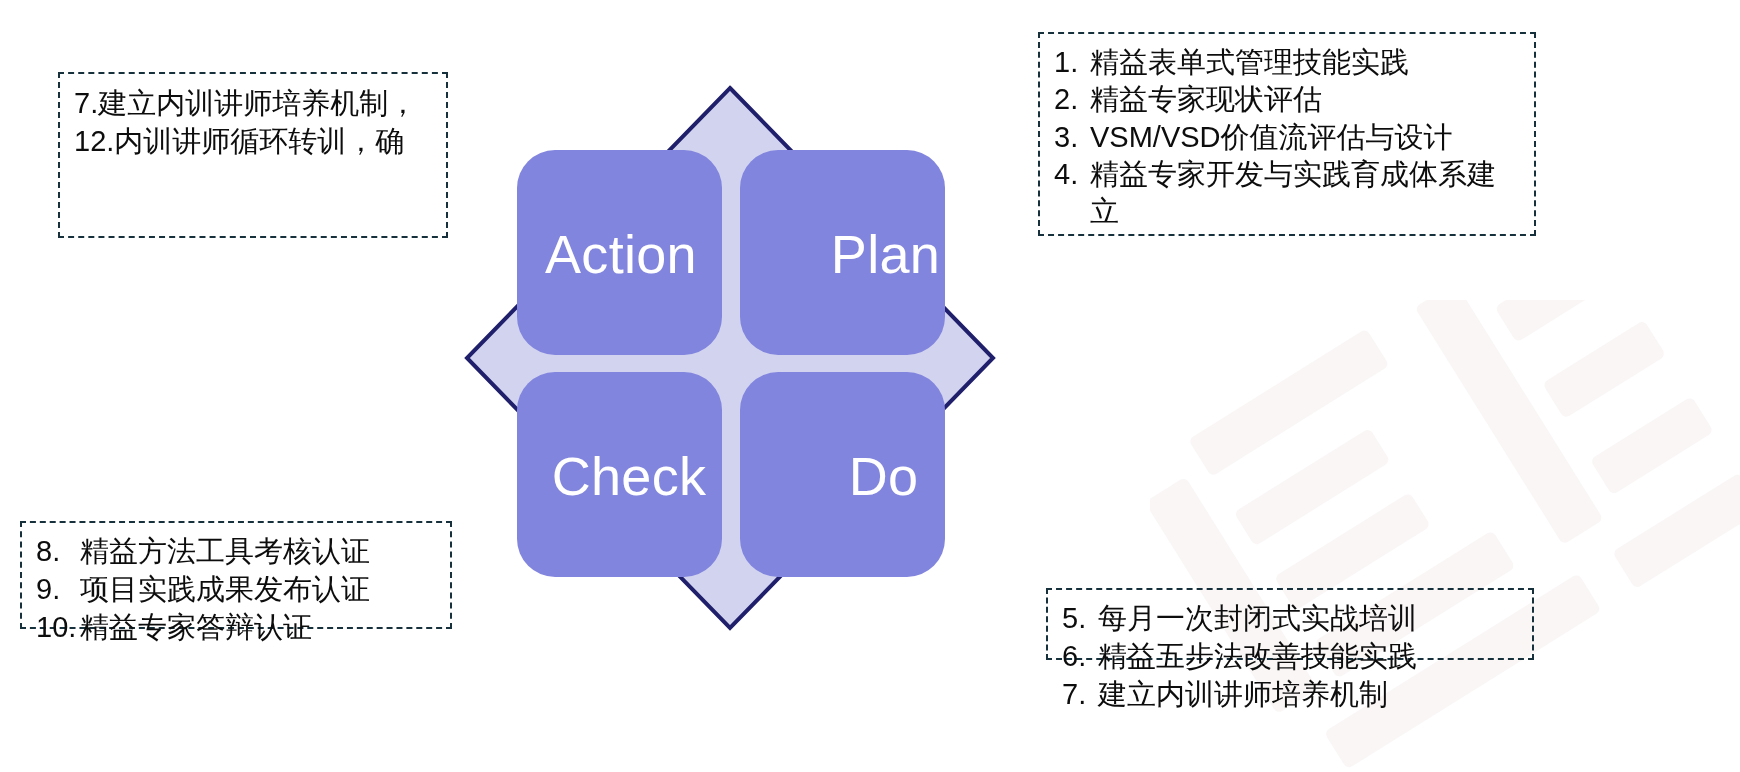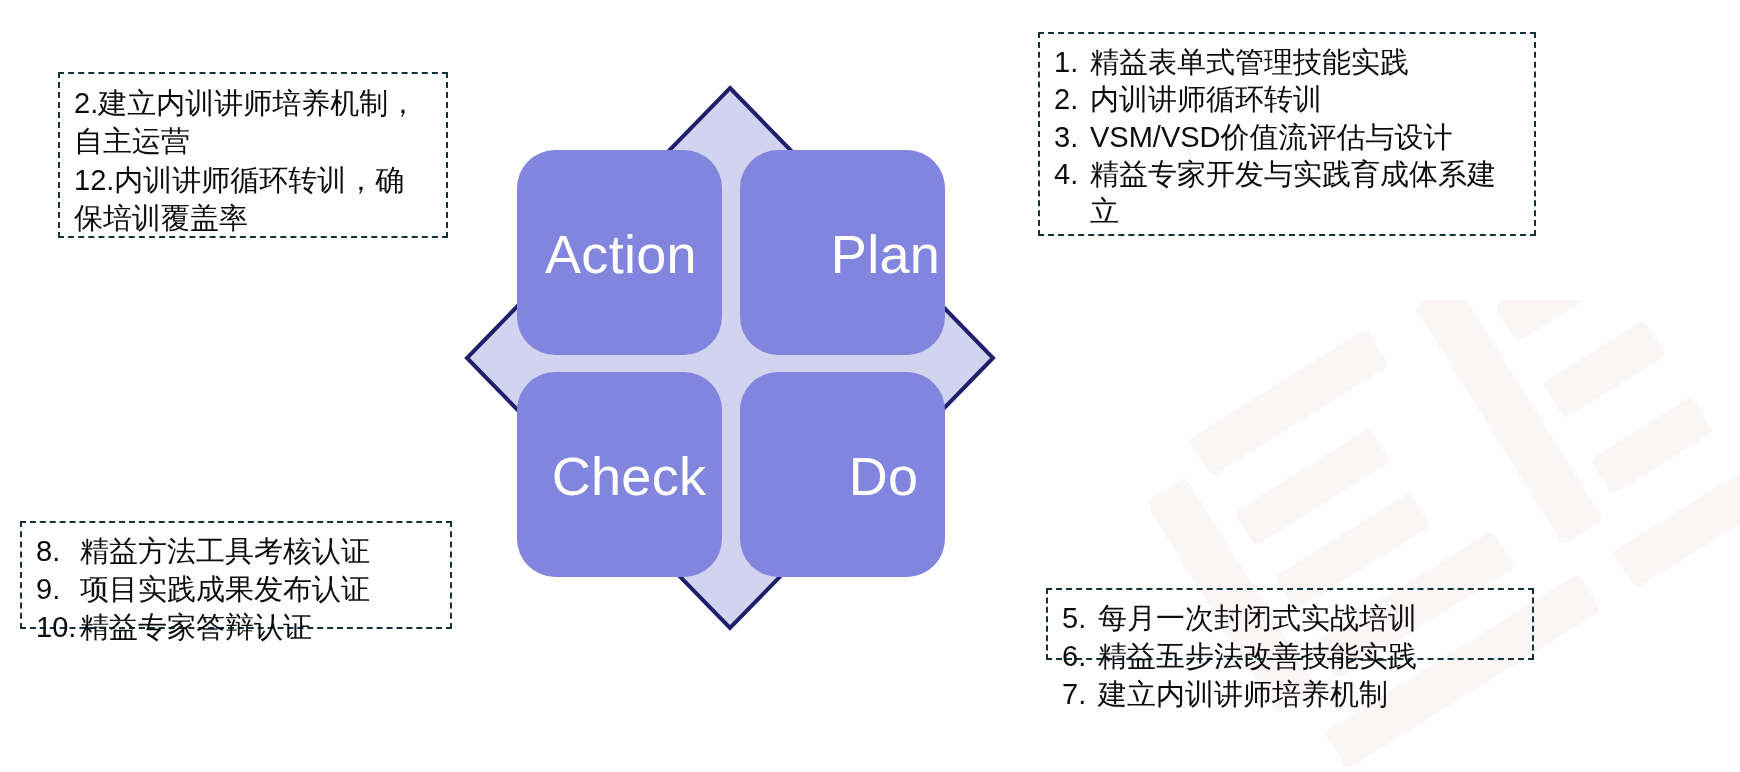--- a/index.html
+++ b/index.html
@@ -134,34 +134,32 @@
       <rect x="285" y="297" width="205" height="205" rx="38" ry="38" fill="#8285DE"></rect>
     </svg>
 
     <div class="quad-label" style="left:62px;  top:152px; width:208px;">Action</div>
     <div class="quad-label" style="left:285px; top:152px; width:205px;padding-left:43px;">Plan</div>
     <div class="quad-label" style="left:52px;  top:374px; width:244px;">Check</div>
     <div class="quad-label" style="left:285px; top:374px; width:205px;padding-left:41px;">Do</div>
   </div>
 
   <div class="callout" id="box-top-left">
-    <div class="inline-line">2.建立内训讲师培养机制，</div>
-    <div class="inline-line">自主运营</div>
+    <div class="inline-line">7.建立内训讲师培养机制，</div>
     <div class="inline-line">12.内训讲师循环转训，确</div>
-    <div class="inline-line">保培训覆盖率</div>
   </div>
 
   <div class="callout" id="box-top-right">
     <div class="callout-line">
       <span class="ol-num num-w1">1.</span>
       <span class="ol-txt">精益表单式管理技能实践</span>
     </div>
     <div class="callout-line">
       <span class="ol-num num-w1">2.</span>
-      <span class="ol-txt">内训讲师循环转训</span>
+      <span class="ol-txt">精益专家现状评估</span>
     </div>
     <div class="callout-line">
       <span class="ol-num num-w1">3.</span>
       <span class="ol-txt">VSM/VSD价值流评估与设计</span>
     </div>
     <div class="callout-line">
       <span class="ol-num num-w1">4.</span>
       <span class="ol-txt">精益专家开发与实践育成体系建</span>
     </div>
     <div class="callout-line">

